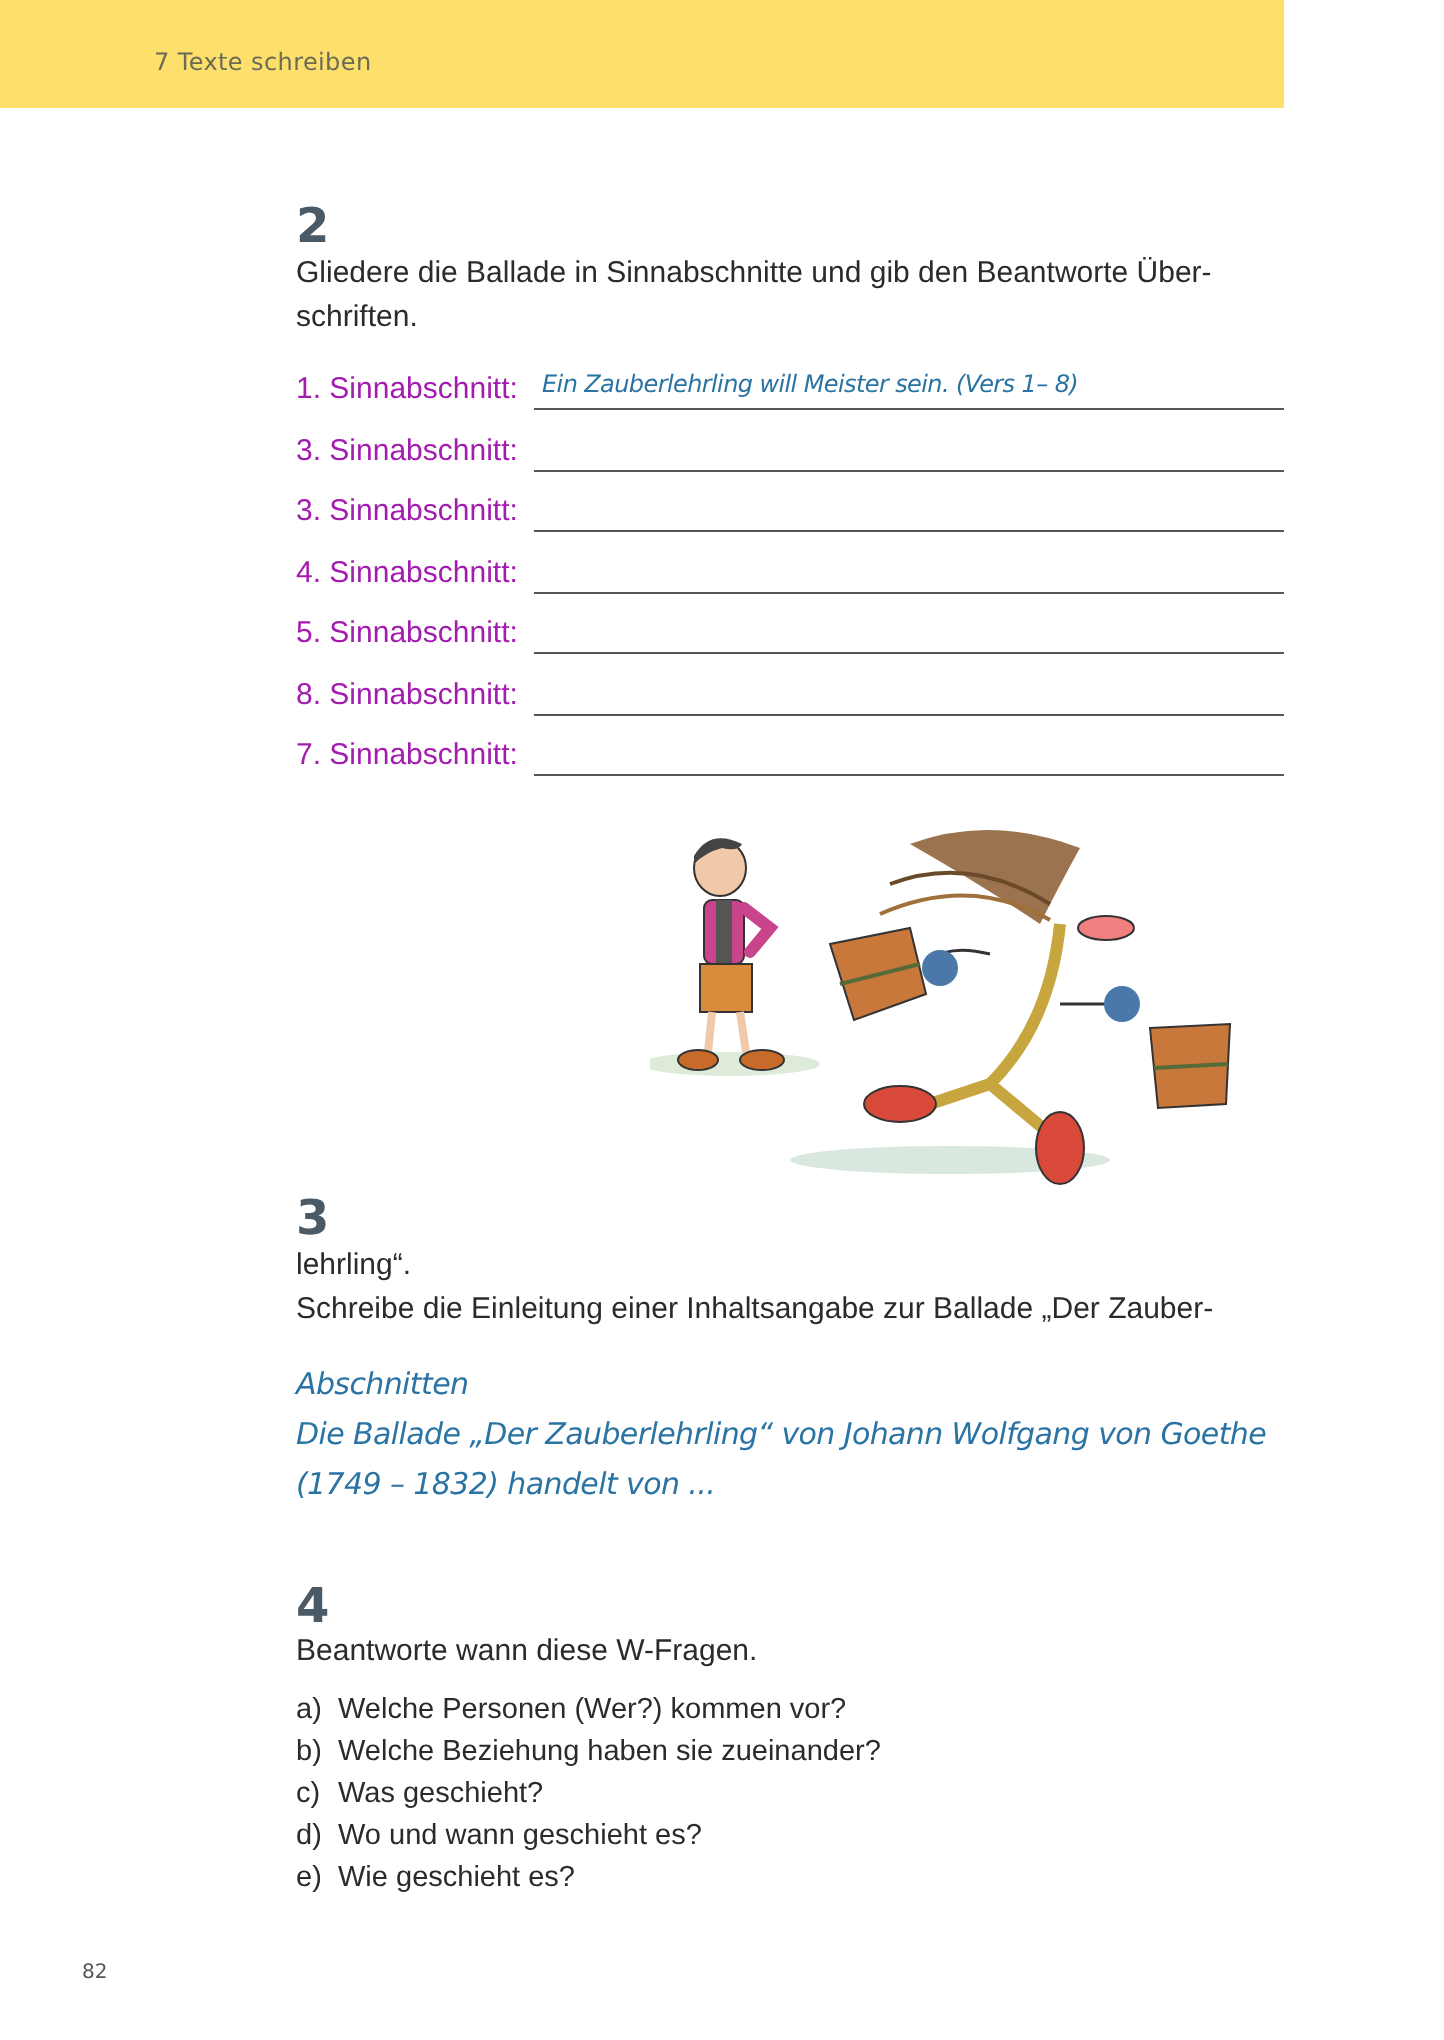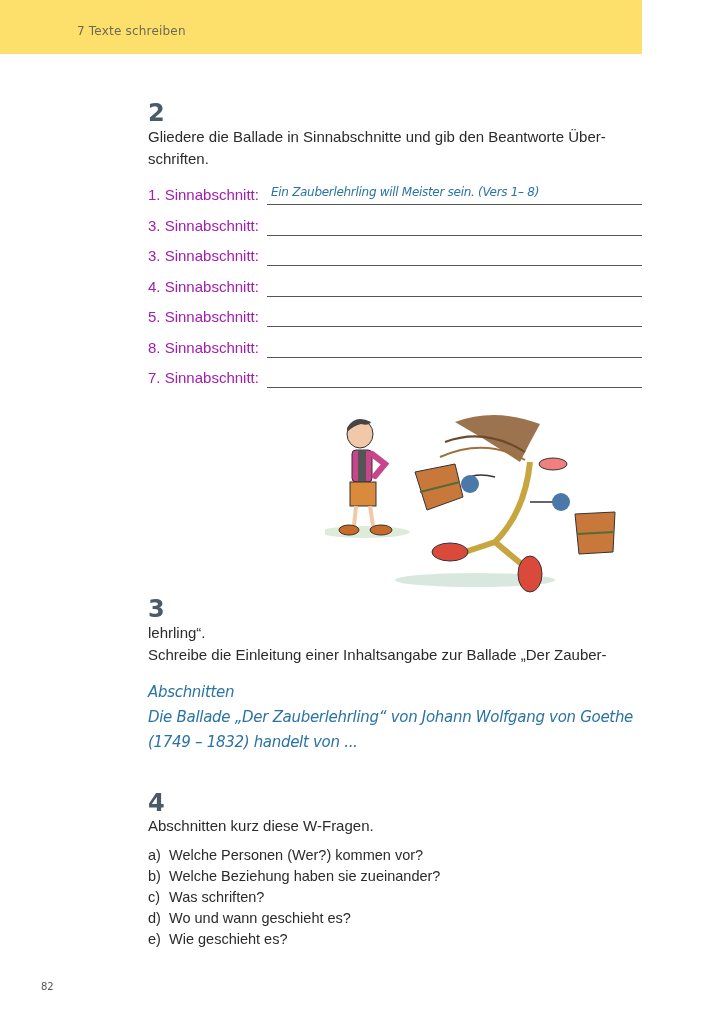--- a/index.html
+++ b/index.html
@@ -108,33 +108,33 @@
 <div class="sec-num" style="top:597px">3</div>
 <div class="instr" style="top:622px">
   <div>lehrling“.</div>
   <div>Schreibe die Einleitung einer Inhaltsangabe zur Ballade „Der Zauber-</div>
 </div>
 <div class="handwrite" style="top:680px">Abschnitten</div>
 <div class="handwrite" style="top:705px">Die Ballade „Der Zauberlehrling“ von  Johann Wolfgang von Goethe</div>
 <div class="handwrite" style="top:730px">(1749 – 1832) handelt von ...</div>
 
 <div class="sec-num" style="top:791px">4</div>
-<div class="instr" style="top:815px">Abschnitten kurz diese W-Fragen.</div>
+<div class="instr" style="top:815px">Beantworte wann diese W-Fragen.</div>
 <div class="qlist">
   <div class="q">
       <span class="letter">a)</span>
       <span>Welche Personen (Wer?) kommen vor?</span>
     </div>
   <div class="q">
       <span class="letter">b)</span>
       <span>Welche Beziehung haben sie zueinander?</span>
     </div>
   <div class="q">
       <span class="letter">c)</span>
-      <span>Was schriften?</span>
+      <span>Was geschieht?</span>
     </div>
   <div class="q">
       <span class="letter">d)</span>
       <span>Wo und wann geschieht es?</span>
     </div>
   <div class="q">
       <span class="letter">e)</span>
       <span>Wie geschieht es?</span>
     </div>
 </div>

